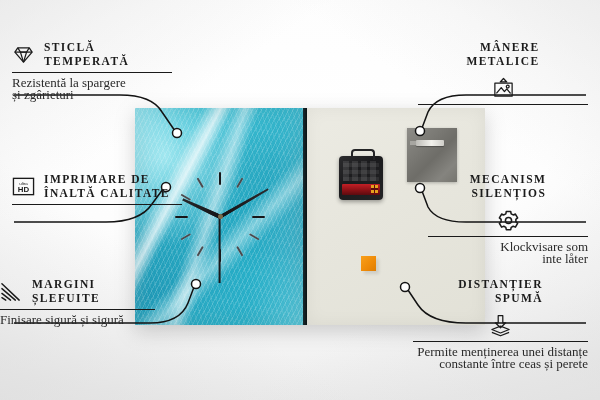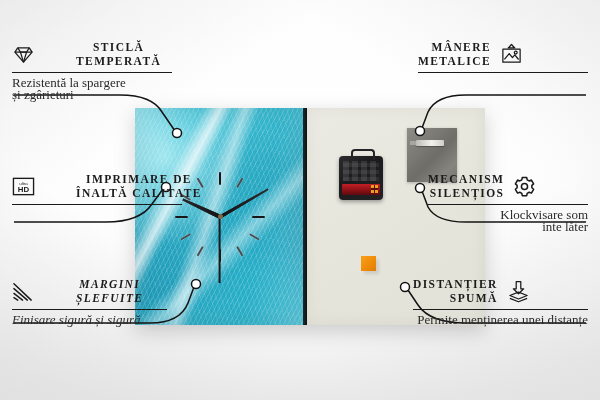--- a/index.html
+++ b/index.html
@@ -126,29 +126,29 @@
     font-size:11.5px;letter-spacing:1.4px;font-weight:700;color:#1b1b1b;
     line-height:14px;text-transform:uppercase;white-space:nowrap;
   }
   .co-rule{height:1.4px;background:#1a1a1a;margin-top:4px;}
   .co-sub{
     font-size:13px;line-height:11.5px;color:#2a2a2a;margin-top:4px;white-space:nowrap;
   }
   .ico{width:23px;height:23px;flex:0 0 23px;display:block;}
   .ico svg{display:block;width:23px;height:23px;}
 
-  .left  .co-title{text-align:center;margin-left:32px;}
+  .left  .co-title{text-align:left;}
   .left  .co-sub{text-align:left;}
-  .right .co-head{justify-content:flex-start;}
+  .right .co-head{justify-content:center;flex-direction:column;}
   .right .co-title{text-align:right;}
   .right .co-sub{text-align:right;}
 
   #c1{left:12px;top:40px;width:160px;}
   #c2{left:12px;top:172px;width:170px;}
-  #c3{left:12px;top:277px;width:155px;font-style:italic;}
+  #c3{left:0;top:277px;width:155px;}
   #c4{right:12px;top:40px;width:170px;}
   #c5{right:12px;top:172px;width:160px;}
   #c6{right:12px;top:277px;width:175px;}
 
   #wires{position:absolute;inset:0;z-index:4;pointer-events:none;}
   #wires path{fill:none;stroke:#131313;stroke-width:1.5;}
   #wires circle{fill:#ffffff;stroke:#131313;stroke-width:1.5;}
 </style>
 </head>
 <body>
@@ -336,16 +336,16 @@
         <svg viewBox="0 0 24 24">
             <g fill="none" stroke="#1a1a1a" stroke-width="1.3" stroke-linejoin="round">
           <path d="M9.6 1.8h4.8v7.4h3L12 14.4 6.6 9.2h3z"></path>
           <path d="M3 16.2 L12 12.6 L21 16.2 L12 19.8 Z"></path>
           <path d="M3 19.1 L12 22.7 L21 19.1"></path>
         </g>
           </svg>
       </span>
     </div>
     <div class="co-rule"></div>
-    <div class="co-sub"><span>Permite menținerea unei distanțe</span><br></div>
+    <div class="co-sub"><span>Permite menținerea unei distanțe</span><br><span>constante între ceas și perete</span></div>
   </div>
 
 </div>
 
 </body></html>

